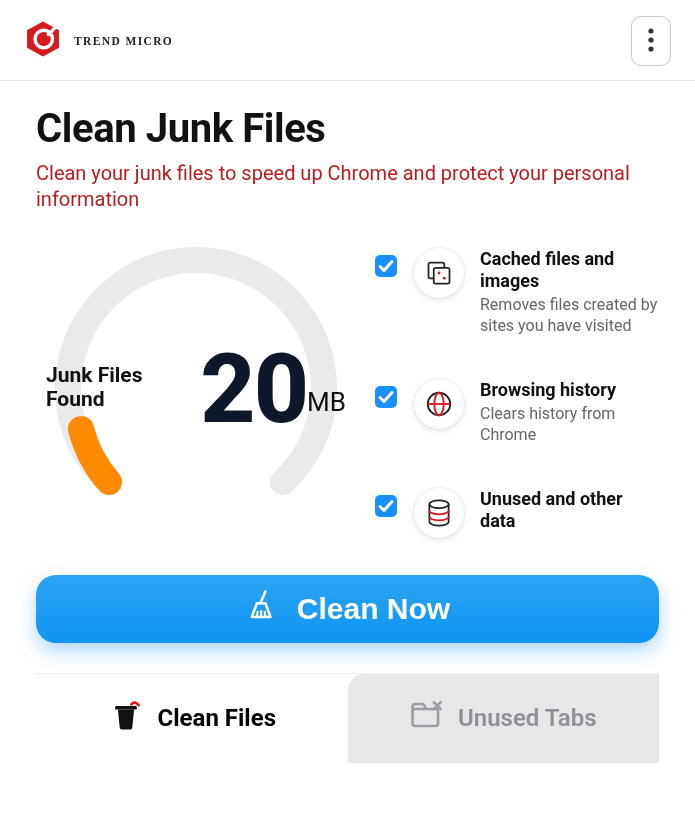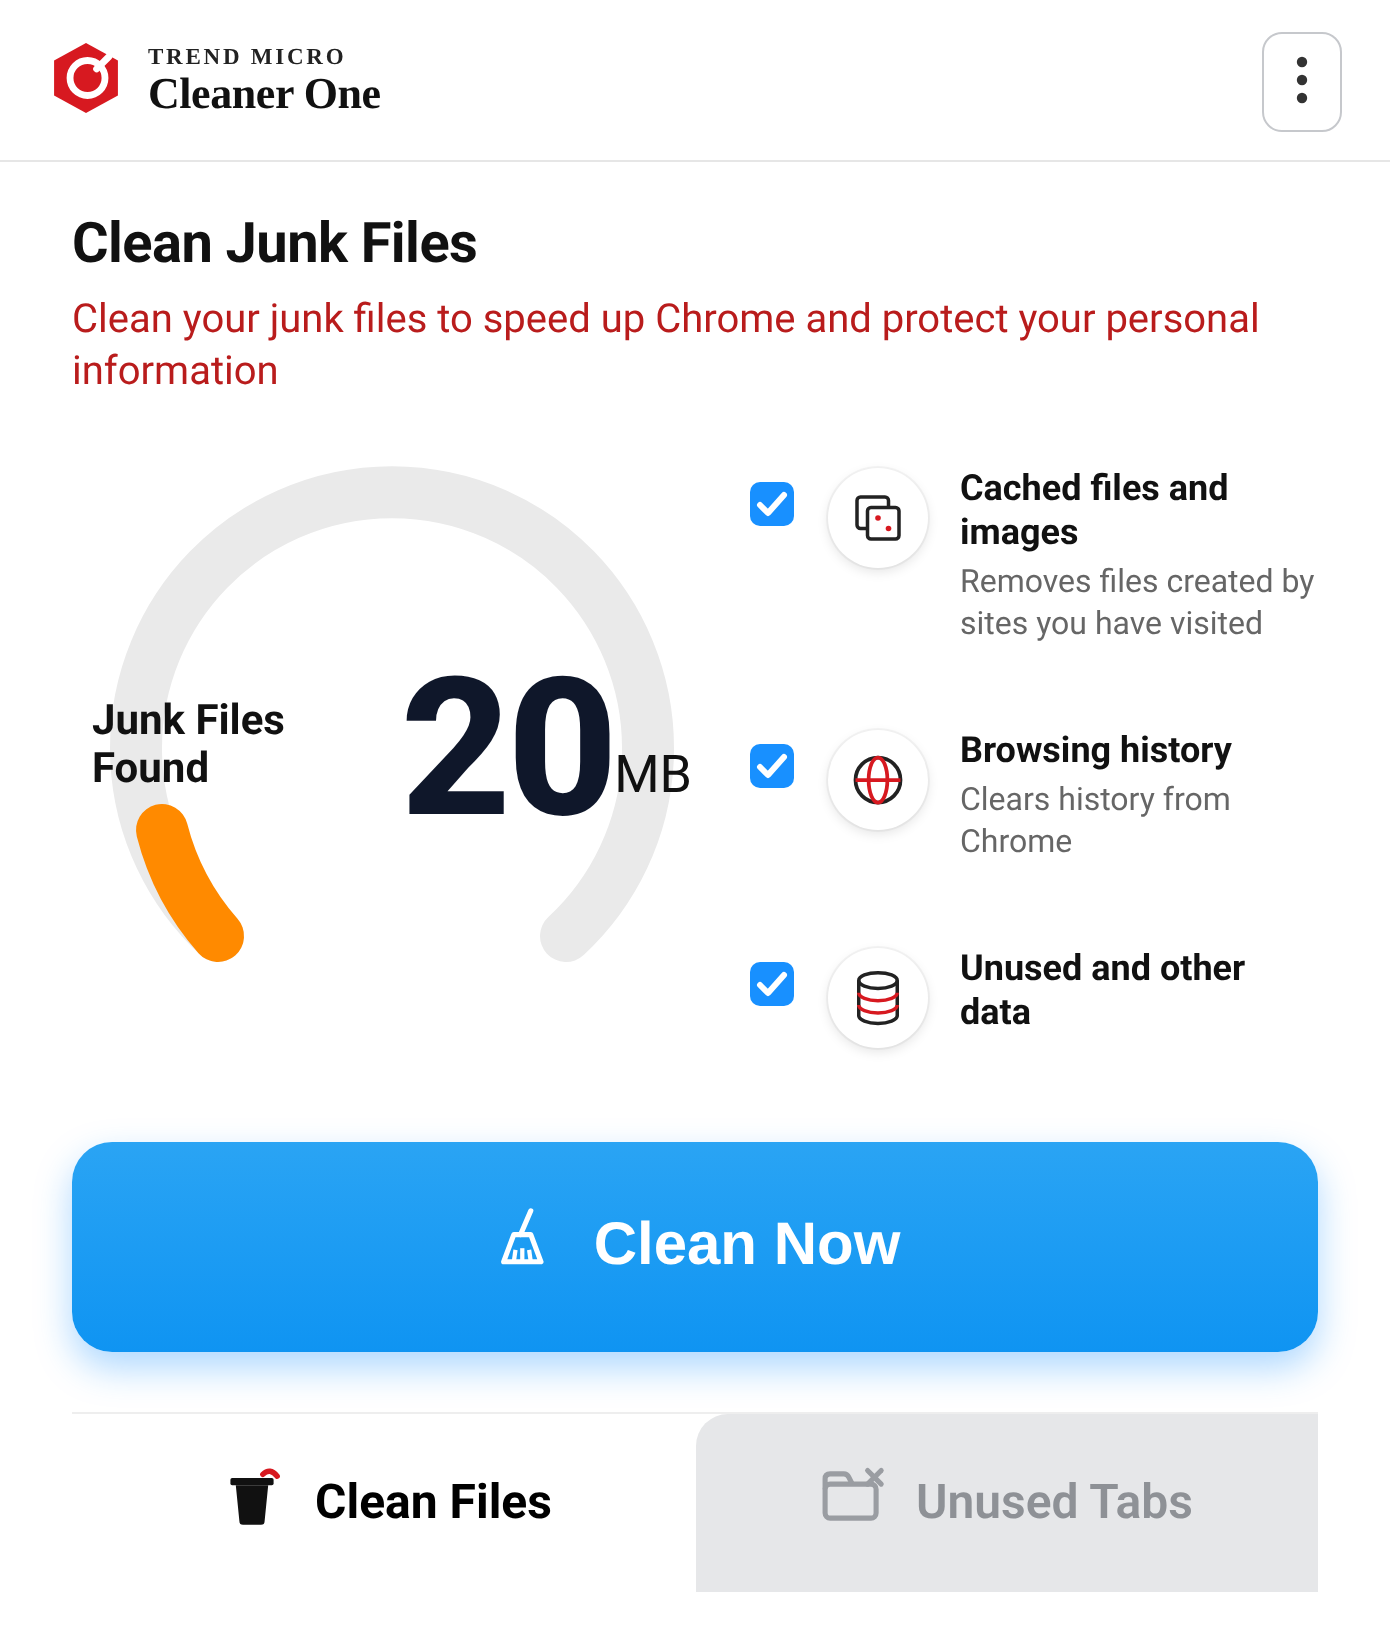--- a/index.html
+++ b/index.html
@@ -9,21 +9,21 @@
   
   .header { display: flex; align-items: center; justify-content: space-between; padding: 16px 24px 14px 24px; border-bottom: 1px solid #e6e6e6; }
   .brand { display: flex; align-items: center; gap: 12px; }
   .brand-text { display: flex; flex-direction: column; line-height: 1.05; font-family: Liberation Serif, serif; }
   .brand-top { font-size: 11.5px; letter-spacing: 0.12em; font-weight: 600; color: #222; }
   .brand-bottom { font-size: 22px; font-weight: 700; letter-spacing: -0.01em; color: #111; }
   .menu-btn { width: 40px; height: 50px; border: 1px solid #c6c8cc; border-radius: 10px; background: #fff; display: flex; align-items: center; justify-content: center; cursor: pointer; }
 
   
   .main { flex: 1; padding: 24px 36px 0 36px; display: flex; flex-direction: column; }
-  .page-title { font-size: 28px; font-weight: 700; letter-spacing: -0.01em; color: #111; }
+  .page-title { font-size: 40px; font-weight: 700; letter-spacing: -0.01em; color: #111; }
   .page-subtitle { margin-top: 8px; font-size: 20px; line-height: 1.3; color: #b91c1c; max-width: 620px; }
 
   .body-row { display: flex; margin-top: 30px; gap: 18px; }
 
   
   .gauge-wrap { width: 320px; display: flex; flex-direction: column; align-items: center; }
   .gauge { position: relative; width: 300px; height: 280px; }
   .gauge svg { position: absolute; inset: 0; }
   .gauge-center { position: absolute; inset: 0; display: flex; flex-direction: row; align-items: center; justify-content: center; padding-top: 10px; }
   .gauge-label { font-size: 21px; font-weight: 700; color: #111; }
@@ -33,21 +33,21 @@
   
   .options { flex: 1; display: flex; flex-direction: column; gap: 42px; padding-top: 6px; }
   .opt { display: flex; align-items: flex-start; gap: 16px; }
   .chk { margin-top: 6px; flex: 0 0 auto; cursor: pointer; }
   .opt-icon { width: 50px; height: 50px; border-radius: 50%; background: #fff; box-shadow: 0 2px 6px rgba(0,0,0,0.10), 0 0 0 1px rgba(0,0,0,0.04); display: flex; align-items: center; justify-content: center; flex: 0 0 auto; margin-top: 0; }
   .opt-text { flex: 1; }
   .opt-title { font-size: 18px; font-weight: 700; color: #111; line-height: 1.2; }
   .opt-desc  { font-size: 16px; color: #666; margin-top: 4px; line-height: 1.3; }
 
   
-  .clean-btn { margin-top: 47px; width: 100%; height: 105px; border: none; border-radius: 20px; background: linear-gradient(180deg, #2aa4f4 0%, #0f94f2 100%); box-shadow: 0 8px 18px rgba(24,144,255,0.35); color: #fff; font-size: 30px; font-weight: 700; display: flex; align-items: center; justify-content: center; gap: 18px; cursor: pointer; }
+  .clean-btn { margin-top: 37px; width: 100%; height: 68px; border: none; border-radius: 20px; background: linear-gradient(180deg, #2aa4f4 0%, #0f94f2 100%); box-shadow: 0 8px 18px rgba(24,144,255,0.35); color: #fff; font-size: 30px; font-weight: 700; display: flex; align-items: center; justify-content: center; gap: 18px; cursor: pointer; }
 
   
   .tabs { margin-top: 30px; height: 90px; display: flex; border-top: 1px solid #eee; }
   .tab { flex: 1; display: flex; align-items: center; justify-content: center; gap: 14px; font-size: 24px; font-weight: 700; cursor: pointer; }
   .tab.inactive { background: #e6e7e9; color: #8e9196; border-top-left-radius: 16px; font-weight: 600; }
 </style>
 </head>
 <body>
 
 <div class="window">
@@ -56,21 +56,20 @@
     <div class="brand">
       <span>
         <svg width="38" height="38" viewBox="0 0 100 100">
           <polygon points="50,4 92,27 92,73 50,96 8,73 8,27" fill="#d71920"></polygon>
           <circle cx="52" cy="50" r="23" fill="none" stroke="#fff" stroke-width="9"></circle>
           <line x1="64" y1="38" x2="80" y2="22" stroke="#fff" stroke-width="9" stroke-linecap="round"></line>
         </svg>
       </span>
       <span class="brand-text">
         <span class="brand-top">TREND MICRO</span>
-        <span class="brand-bottom">Cleaner One</span>
       </span>
     </div>
     <button class="menu-btn">
       <span>
         <svg width="6" height="24" viewBox="0 0 6 24">
           <circle cx="3" cy="3" r="2.6" fill="#333"></circle>
           <circle cx="3" cy="12" r="2.6" fill="#333"></circle>
           <circle cx="3" cy="21" r="2.6" fill="#333"></circle>
         </svg>
       </span>

